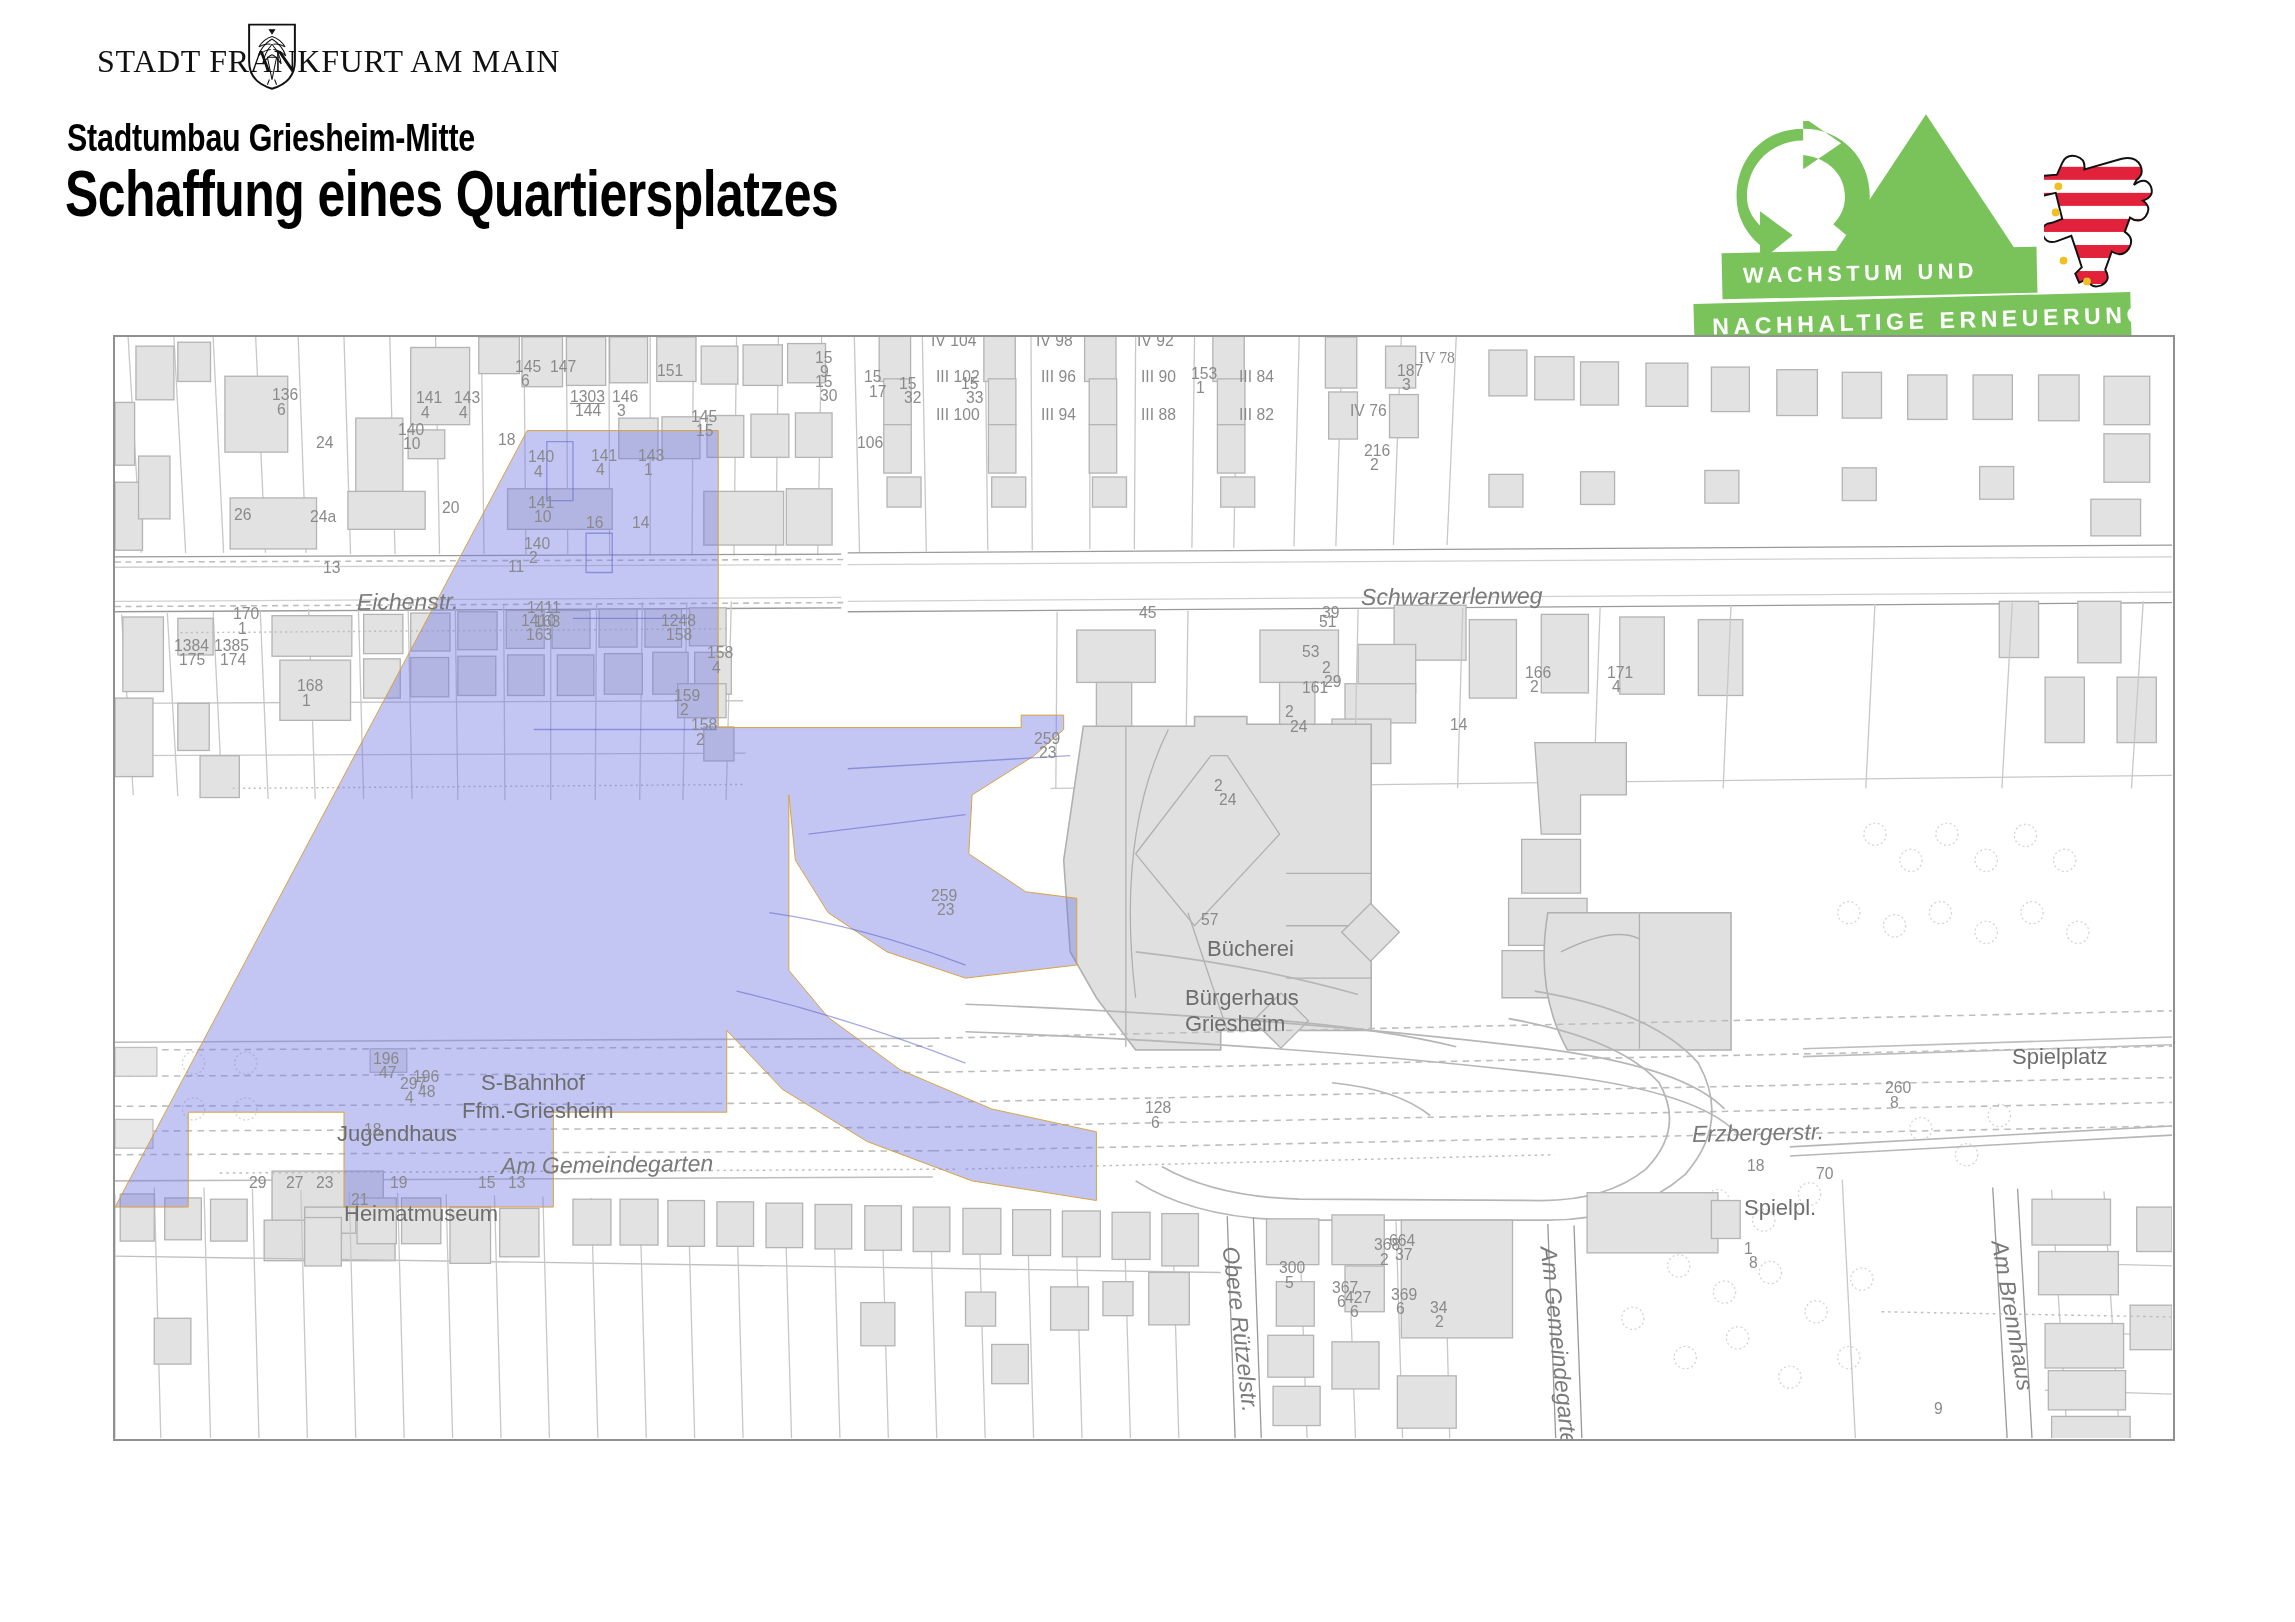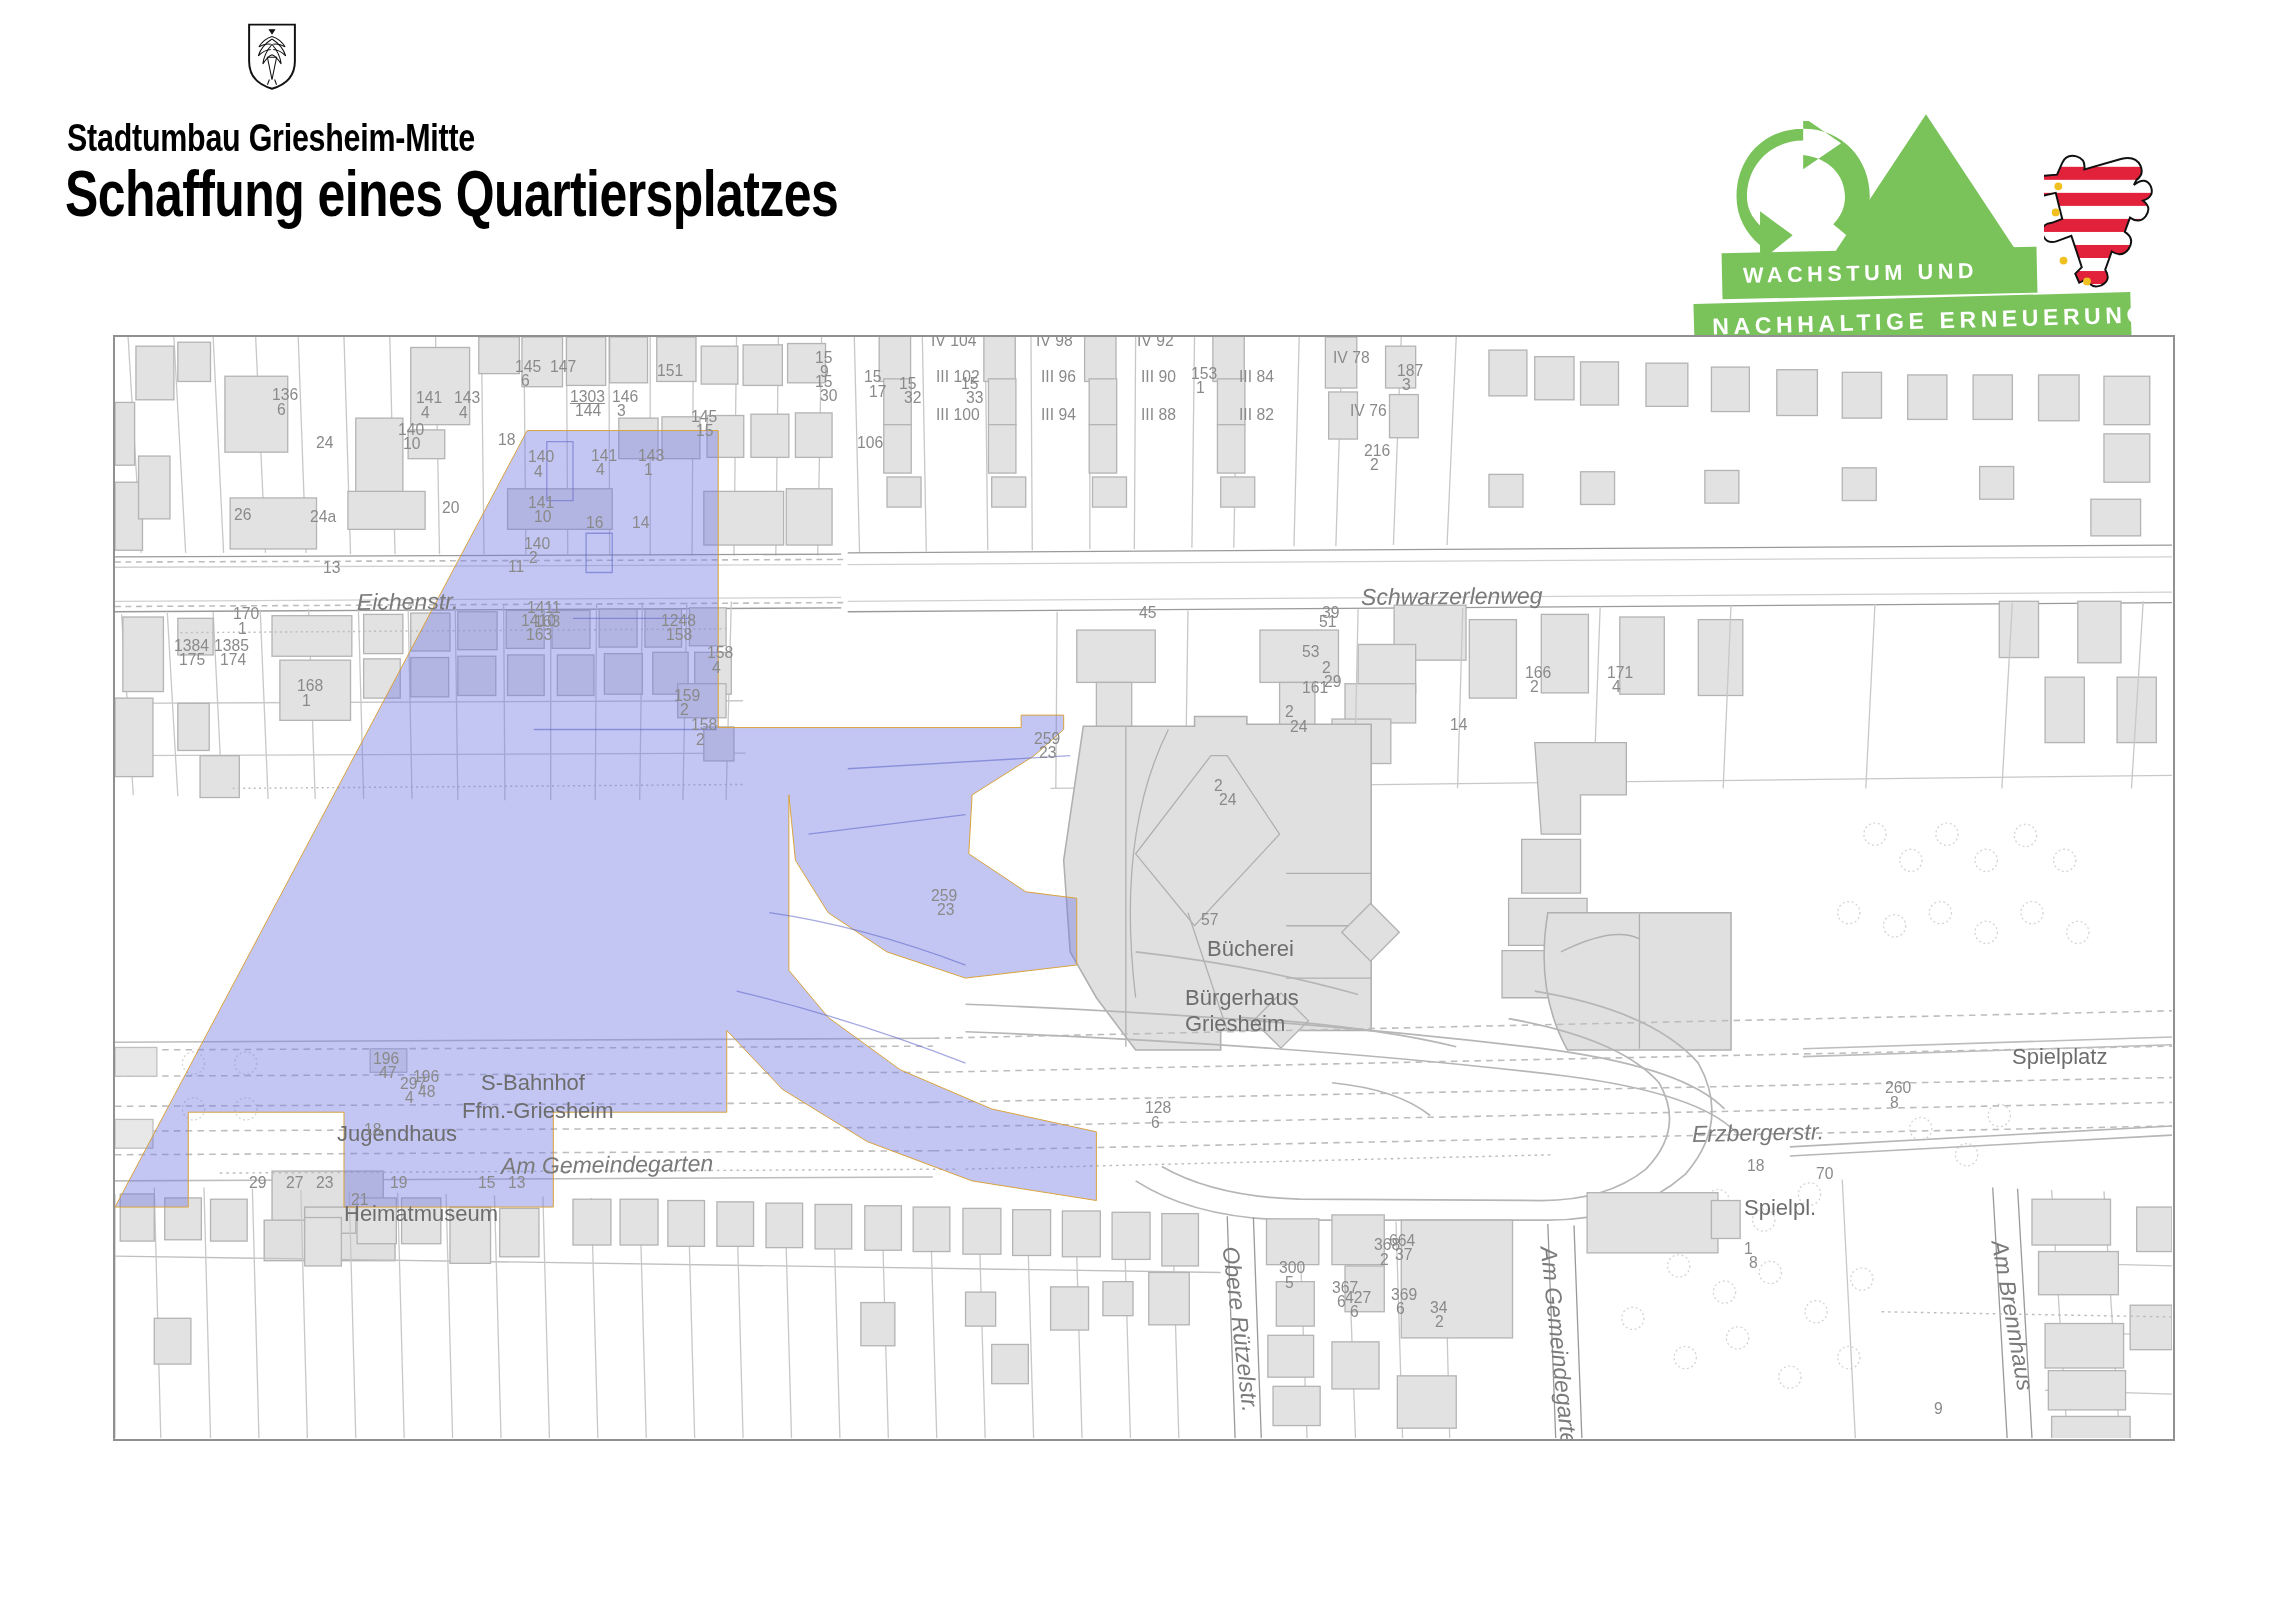--- a/index.html
+++ b/index.html
@@ -65,20 +65,21 @@
         <path d="M41 22 q-13 4 -20 16 q10 -6 18 -4"></path>
         <path d="M41 22 q13 4 20 16 q-10 -6 -18 -4"></path>
         <path d="M41 26 q-16 10 -21 26 q10 -10 19 -10"></path>
         <path d="M41 26 q16 10 21 26 q-10 -10 -19 -10"></path>
         <path d="M41 34 q-12 14 -14 30 q8 -12 14 -14"></path>
         <path d="M41 34 q12 14 14 30 q-8 -12 -14 -14"></path>
         <path d="M34 54 l7 34 l7 -34 z"></path>
         <path d="M37 88 l-3 8 M45 88 l3 8"></path>
       </g>
     </svg>
+    <div class="wordmark">STADT FRANKFURT AM MAIN</div>
   </div>
 
   <div id="subtitle">Stadtumbau Griesheim-Mitte</div>
   <div id="maintitle">Schaffung eines Quartiersplatzes</div>
 
   <div id="wachstum-logo">
     <svg class="wl-arrow" viewBox="0 0 225 225">
       <path d="M112 12 C52 12 10 56 10 116 C10 146 24 172 46 190 L46 215 L96 175 L46 138 L46 160
                C32 146 26 132 26 116 C26 66 64 30 112 30 Z
                M112 12 L112 -6 L170 34 L112 74 L112 52 C150 56 176 82 176 116 C176 132 170 146 158 158
@@ -680,21 +681,21 @@
       <div class="map-label ml-small" style="left: 921px; top: -5.2px; transform-origin: left center;">IV 98</div>
       <div class="map-label ml-small" style="left: 926px; top: 31px; transform-origin: left center;">III 96</div>
       <div class="map-label ml-small" style="left: 926px; top: 69px; transform-origin: left center;">III 94</div>
       <div class="map-label ml-small" style="left: 1022px; top: -5.2px; transform-origin: left center;">IV 92</div>
       <div class="map-label ml-small" style="left: 1026px; top: 31px; transform-origin: left center;">III 90</div>
       <div class="map-label ml-small" style="left: 1026px; top: 69px; transform-origin: left center;">III 88</div>
       <div class="map-label ml-small" style="left: 1076px; top: 27.5px; transform-origin: left center;">153</div>
       <div class="map-label ml-small" style="left: 1081px; top: 42px; transform-origin: left center;">1</div>
       <div class="map-label ml-small" style="left: 1124px; top: 31px; transform-origin: left center;">III 84</div>
       <div class="map-label ml-small" style="left: 1124px; top: 69px; transform-origin: left center;">III 82</div>
-      <div class="map-label ml-small" style="left: 1218px; top: 11.8px; transform-origin: left center;">IV 78</div>
+      <div class="map-label ml-small" style="left: 1304px; top: 11.8px; transform-origin: left center; font-family: Liberation Serif, serif;">IV 78</div>
       <div class="map-label ml-small" style="left: 1235px; top: 65px; transform-origin: left center;">IV 76</div>
       <div class="map-label ml-small" style="left: 1282px; top: 25px; transform-origin: left center; text-align: center;">187</div>
       <div class="map-label ml-small" style="left: 1287px; top: 39px; transform-origin: left center;">3</div>
       <div class="map-label ml-small" style="left: 1249px; top: 105px; transform-origin: left center;">216</div>
       <div class="map-label ml-small" style="left: 1255px; top: 119px; transform-origin: left center;">2</div>
       <div class="map-label ml-small" style="left: 742px; top: 97px; transform-origin: left center;">106</div>
       <div class="map-label ml-small" style="left: 1086px; top: 574px; transform-origin: left center; text-align: center;">57</div>
       <div class="map-label ml-small" style="left: 1204px; top: 276px; transform-origin: left center;">51</div>
       <div class="map-label ml-small" style="left: 1187px; top: 306px; transform-origin: left center;">53</div>
       <div class="map-label ml-small" style="left: 1207px; top: 322px; transform-origin: left center;">2</div>

